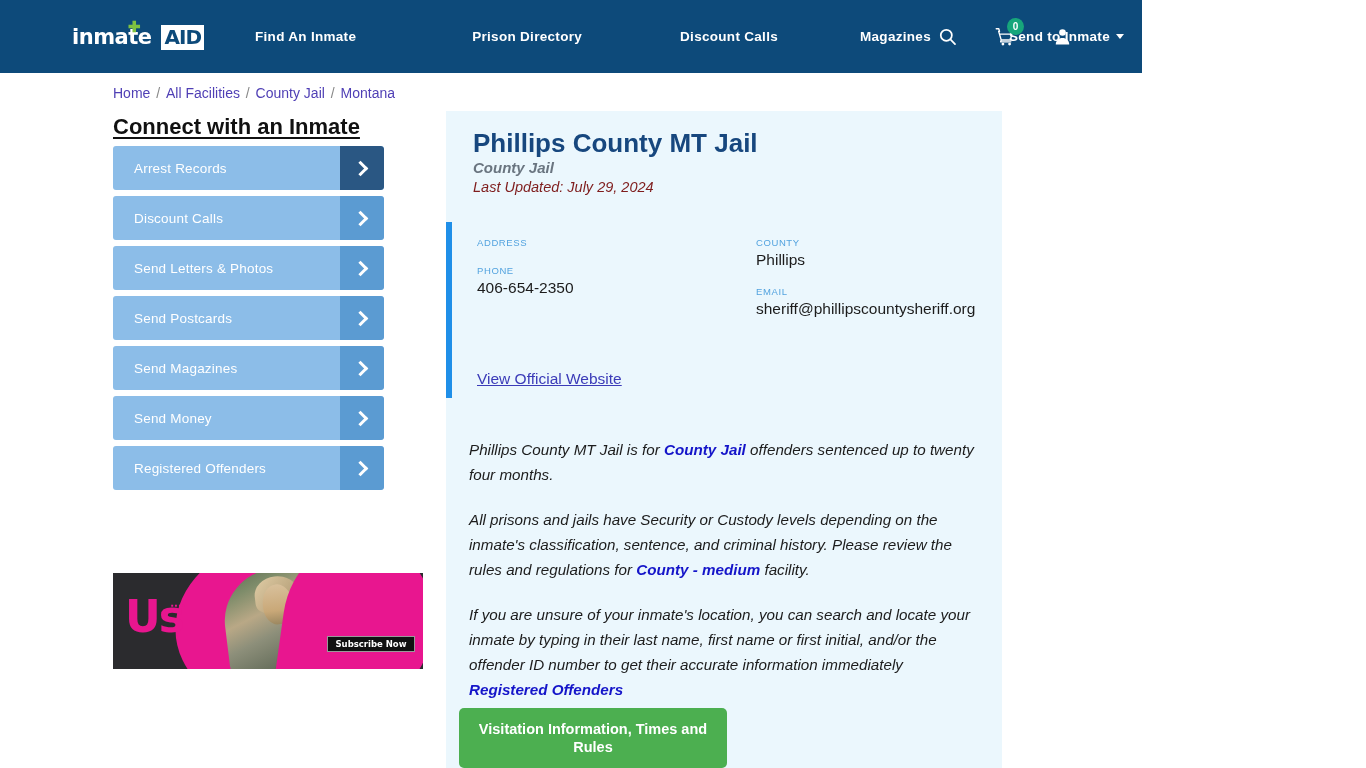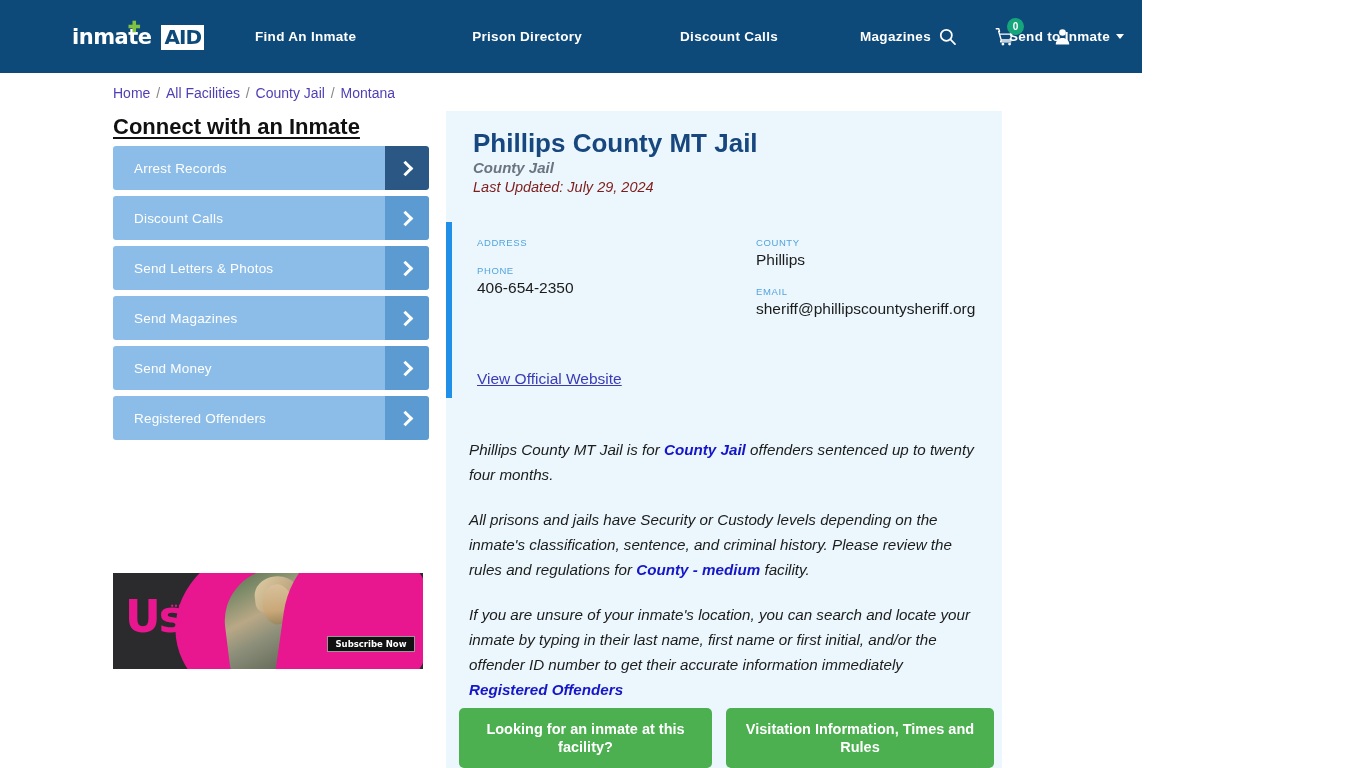--- a/index.html
+++ b/index.html
@@ -75,21 +75,21 @@
   }
   .breadcrumb a { color: #4f3fb5; text-decoration: none; cursor: pointer; }
   .breadcrumb .sep { color: #888; margin: 0 2px; }
 
   
   .side-title {
     position: absolute; left: 113px; top: 114px;
     font-size: 22px; font-weight: 700; color: #111;
     text-decoration: underline; text-underline-offset: 3px;
   }
-  .side-list { position: absolute; left: 113px; top: 146px; width: 316px; }
+  .side-list { position: absolute; left: 113px; top: 146px; width: 271px; }
   .side-item {
     position: relative; height: 44px; margin-bottom: 6px;
     background: #8cbde8; border-radius: 3px;
     display: flex; align-items: center; cursor: pointer; overflow: hidden;
   }
   .side-item-label {
     padding-left: 21px; color: #ffffff; font-size: 13.5px;
     letter-spacing: 0.2px;
   }
   .side-chev {
@@ -297,20 +297,26 @@
         <span class="chev-glyph"></span>
       </span>
   </div>
   <div class="side-item">
     <span class="side-item-label">Send Letters &amp; Photos</span>
     <span class="side-chev">
         <span class="chev-glyph"></span>
       </span>
   </div>
   <div class="side-item">
+    <span class="side-item-label">Send Postcards</span>
+    <span class="side-chev">
+        <span class="chev-glyph"></span>
+      </span>
+  </div>
+  <div class="side-item">
     <span class="side-item-label">Send Magazines</span>
     <span class="side-chev">
         <span class="chev-glyph"></span>
       </span>
   </div>
   <div class="side-item">
     <span class="side-item-label">Send Money</span>
     <span class="side-chev">
         <span class="chev-glyph"></span>
       </span>
@@ -368,15 +374,14 @@
   <div class="ext-link">View Official Website</div>
 
   <div class="body-copy">
     <p><span>Phillips County MT Jail is for </span><span class="inline-link">County Jail</span><span> offenders sentenced up to twenty four months.</span></p>
     <p><span>All prisons and jails have Security or Custody levels depending on the inmate's classification, sentence, and criminal history. Please review the rules and regulations for </span><span class="inline-link">County - medium</span><span> facility.</span></p>
     <p><span>If you are unsure of your inmate's location, you can search and locate your inmate by typing in their last name, first name or first initial, and/or the offender ID number to get their accurate information immediately </span><span class="inline-link">Registered Offenders</span></p>
   </div>
 </div>
 
 <div class="cta-row">
-  <button class="cta cta-1">Looking for an inmate at this facility?</button>
   <button class="cta cta-2">Visitation Information, Times and Rules</button>
 </div>
 
 </body></html>

